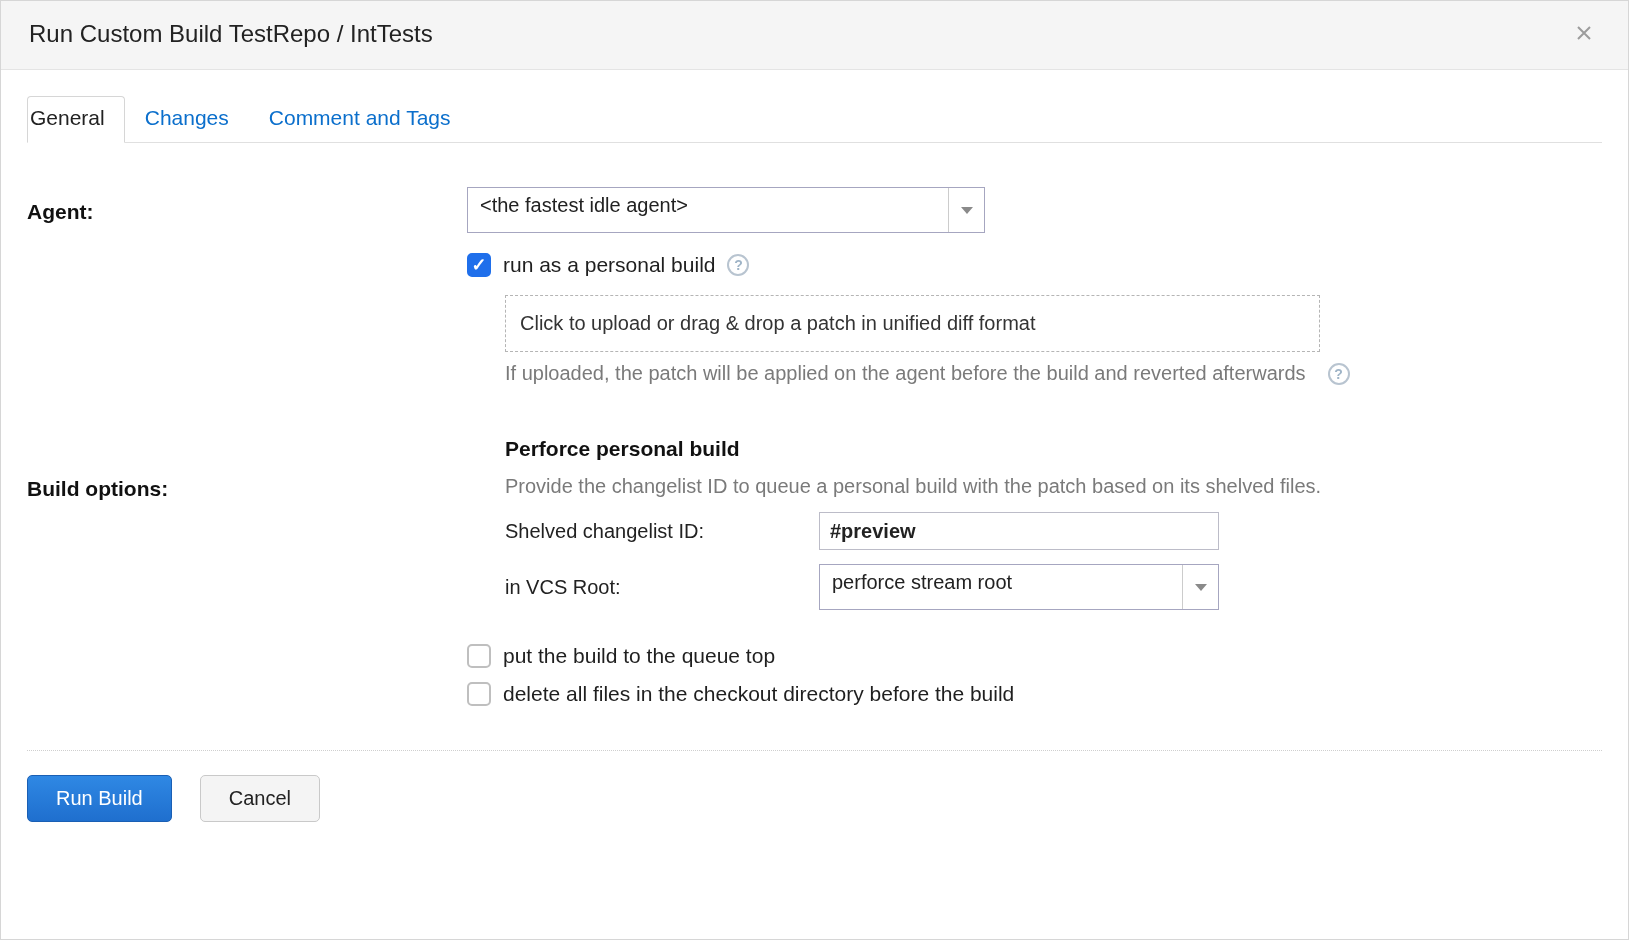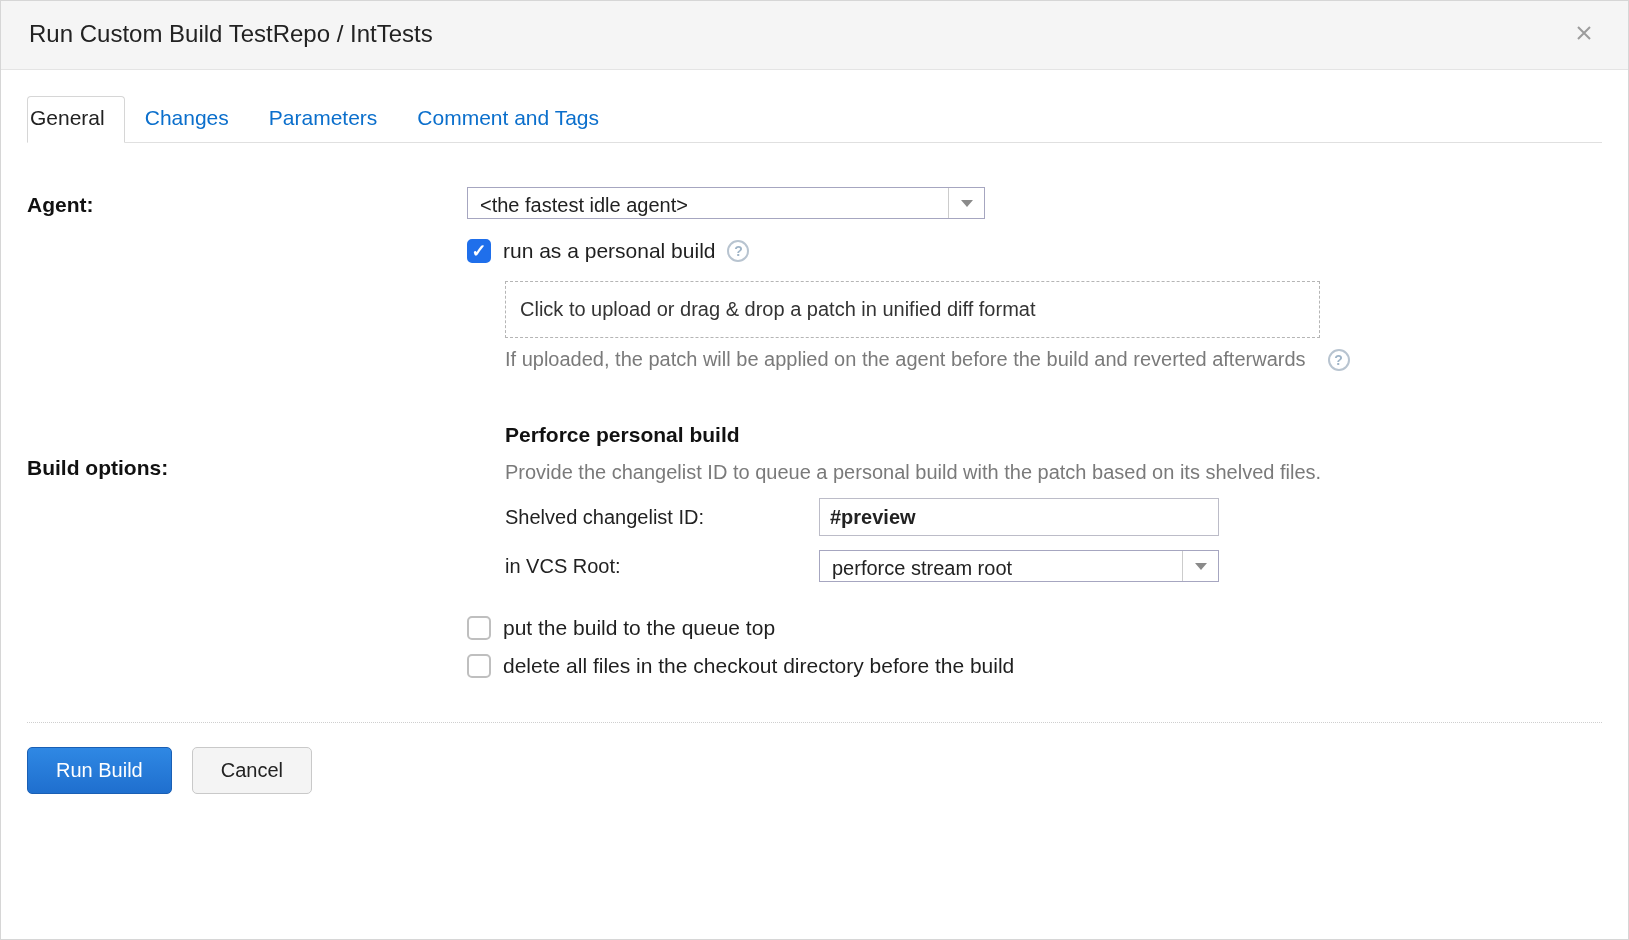--- a/index.html
+++ b/index.html
@@ -78,21 +78,21 @@
     font-weight: 700;
     color: #111;
     padding-top: 4px;
   }
   .field-col {
     flex: 1;
   }
   .select-wrap {
     display: inline-flex;
     border: 1px solid #a6a6c0;
-    height: 32px;
+    height: 46px;
     background: #fff;
   }
   .select-text {
     padding: 6px 12px;
     font-size: 20px;
     min-width: 480px;
     color: #222;
   }
   .select-btn {
     width: 36px;
@@ -192,21 +192,21 @@
     color: #222;
     font-weight: bold;
   }
   .footer-sep {
     border-top: 1px dotted #cfcfcf;
     margin: 30px 26px 0 26px;
   }
   .footer {
     padding: 24px 26px;
     display: flex;
-    gap: 20px;
+    gap: 28px;
   }
   .btn {
     font-size: 20px;
     padding: 11px 28px;
     border-radius: 5px;
     cursor: pointer;
     border: 1px solid transparent;
   }
   .btn.primary {
     background: linear-gradient(#2f88e4, #1f6fce);
@@ -234,21 +234,20 @@
           <path d="M2 2 L14 14 M14 2 L2 14" stroke="#9c9c9c" stroke-width="2" fill="none"></path>
         </svg>
     </div>
   </div>
 
   <div class="body-pad">
 
     <div class="tabs">
       <div class="tab active">General</div>
       <div class="tab">Changes</div>
-      <div class="tab">Parameters</div>
       <div class="tab">Comment and Tags</div>
     </div>
 
     <div class="form">
 
       <div class="row">
         <div class="label-col">Agent:</div>
         <div class="field-col">
           <div class="select-wrap">
             <div class="select-text">&lt;the fastest idle agent&gt;</div>

